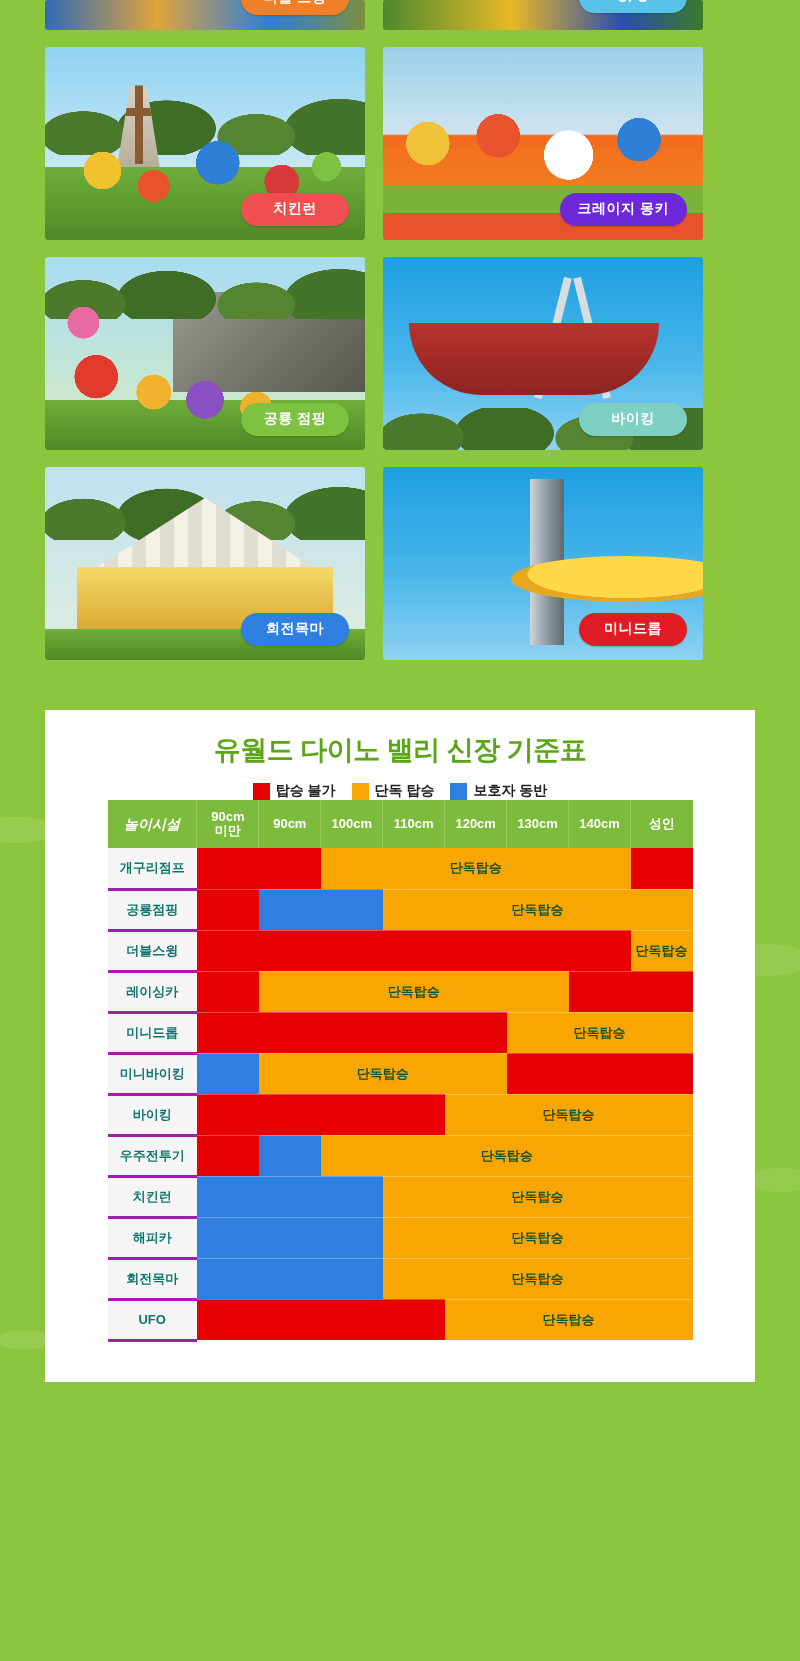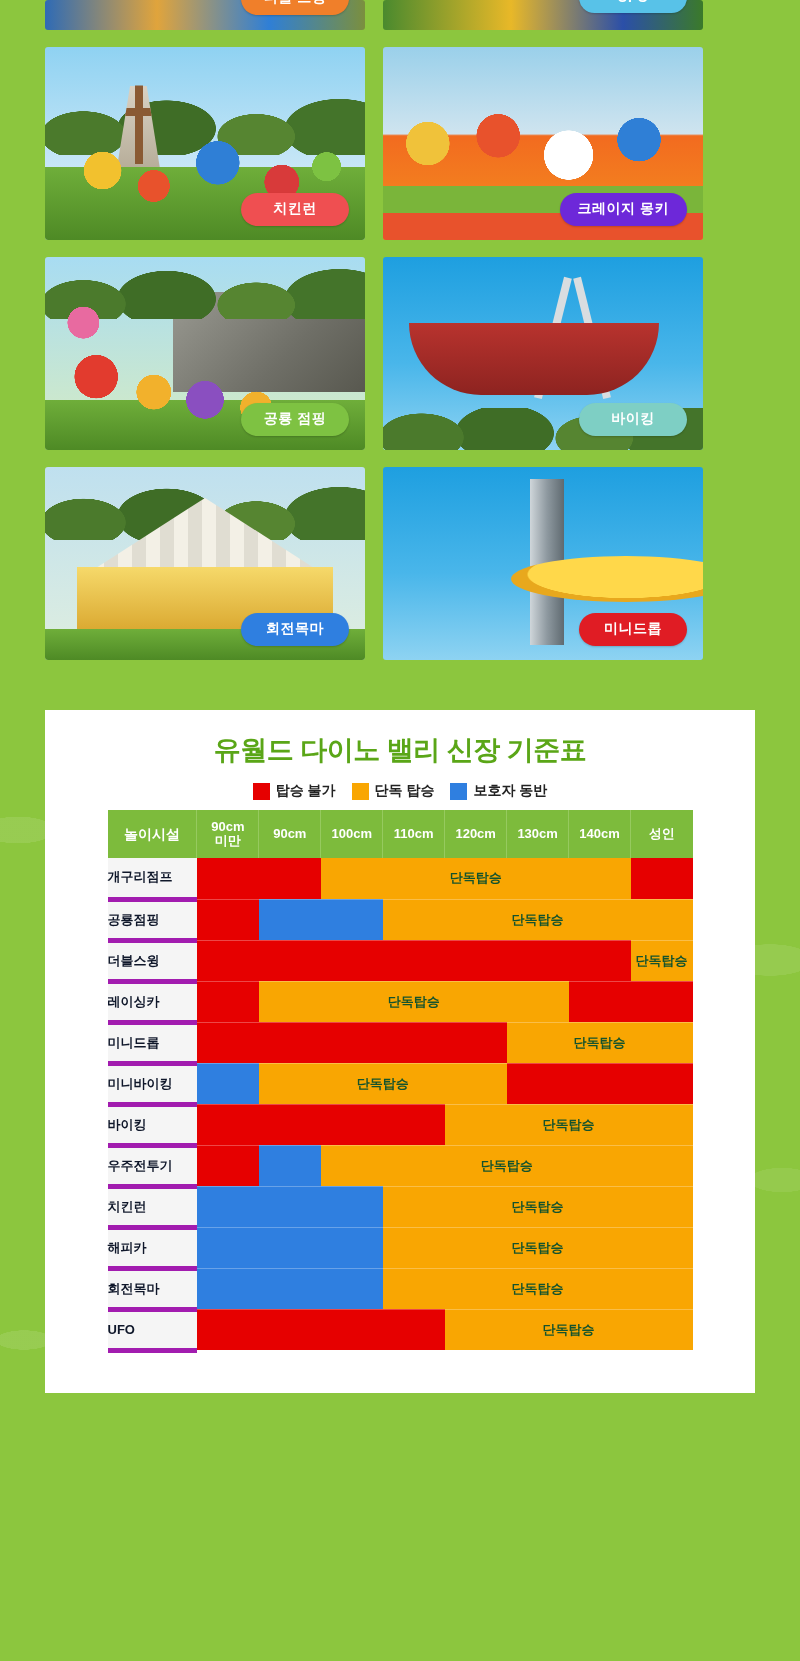--- a/index.html
+++ b/index.html
@@ -146,21 +146,20 @@
     color: #5aa617;
     letter-spacing: -0.5px;
     margin-bottom: 14px;
   }
 
   .legend {
     display: flex;
     justify-content: center;
     align-items: flex-start;
     gap: 16px;
-    margin-bottom: 10px;
   }
   .legend-item { display: flex; align-items: center; gap: 6px; }
   .legend-swatch { width: 17px; height: 17px; display: inline-block; }
   .legend-label { font-size: 14px; font-weight: bold; color: #222; }
 
   .note {
     text-align: center;
     font-size: 13px;
     color: #333;
     margin-bottom: 16px;
@@ -176,32 +175,32 @@
   table.height-table th {
     background: #7dbb3c;
     color: #ffffff;
     font-size: 13px;
     font-weight: bold;
     height: 48px;
     border-right: 1px solid #96ca5f;
     line-height: 1.05;
   }
   table.height-table th:last-child { border-right: none; }
-  table.height-table th.col-name { width: 88px; font-size: 14px; }
+  table.height-table th.col-name { width: 88px; font-size: 14px; font-style: italic; }
   table.height-table th.col-h { width: 61px; }
   table.height-table th.col-adult { width: 61px; }
 
   table.height-table td.row-name {
     background: #f5f5f5;
-    color: #0f172a;
+    color: #0f766e;
     font-size: 13px;
     font-weight: bold;
-    text-align: left;
+    text-align: center;
     height: 41px;
-    border-bottom: 5px solid #a21caf;
+    border-bottom: 3px solid #a21caf;
     white-space: nowrap;
   }
 
   table.height-table td.cell {
     height: 41px;
     text-align: center;
     color: #14532d;
     font-size: 13px;
     font-weight: bold;
     border-bottom: 1px solid rgba(255,255,255,0.28);

